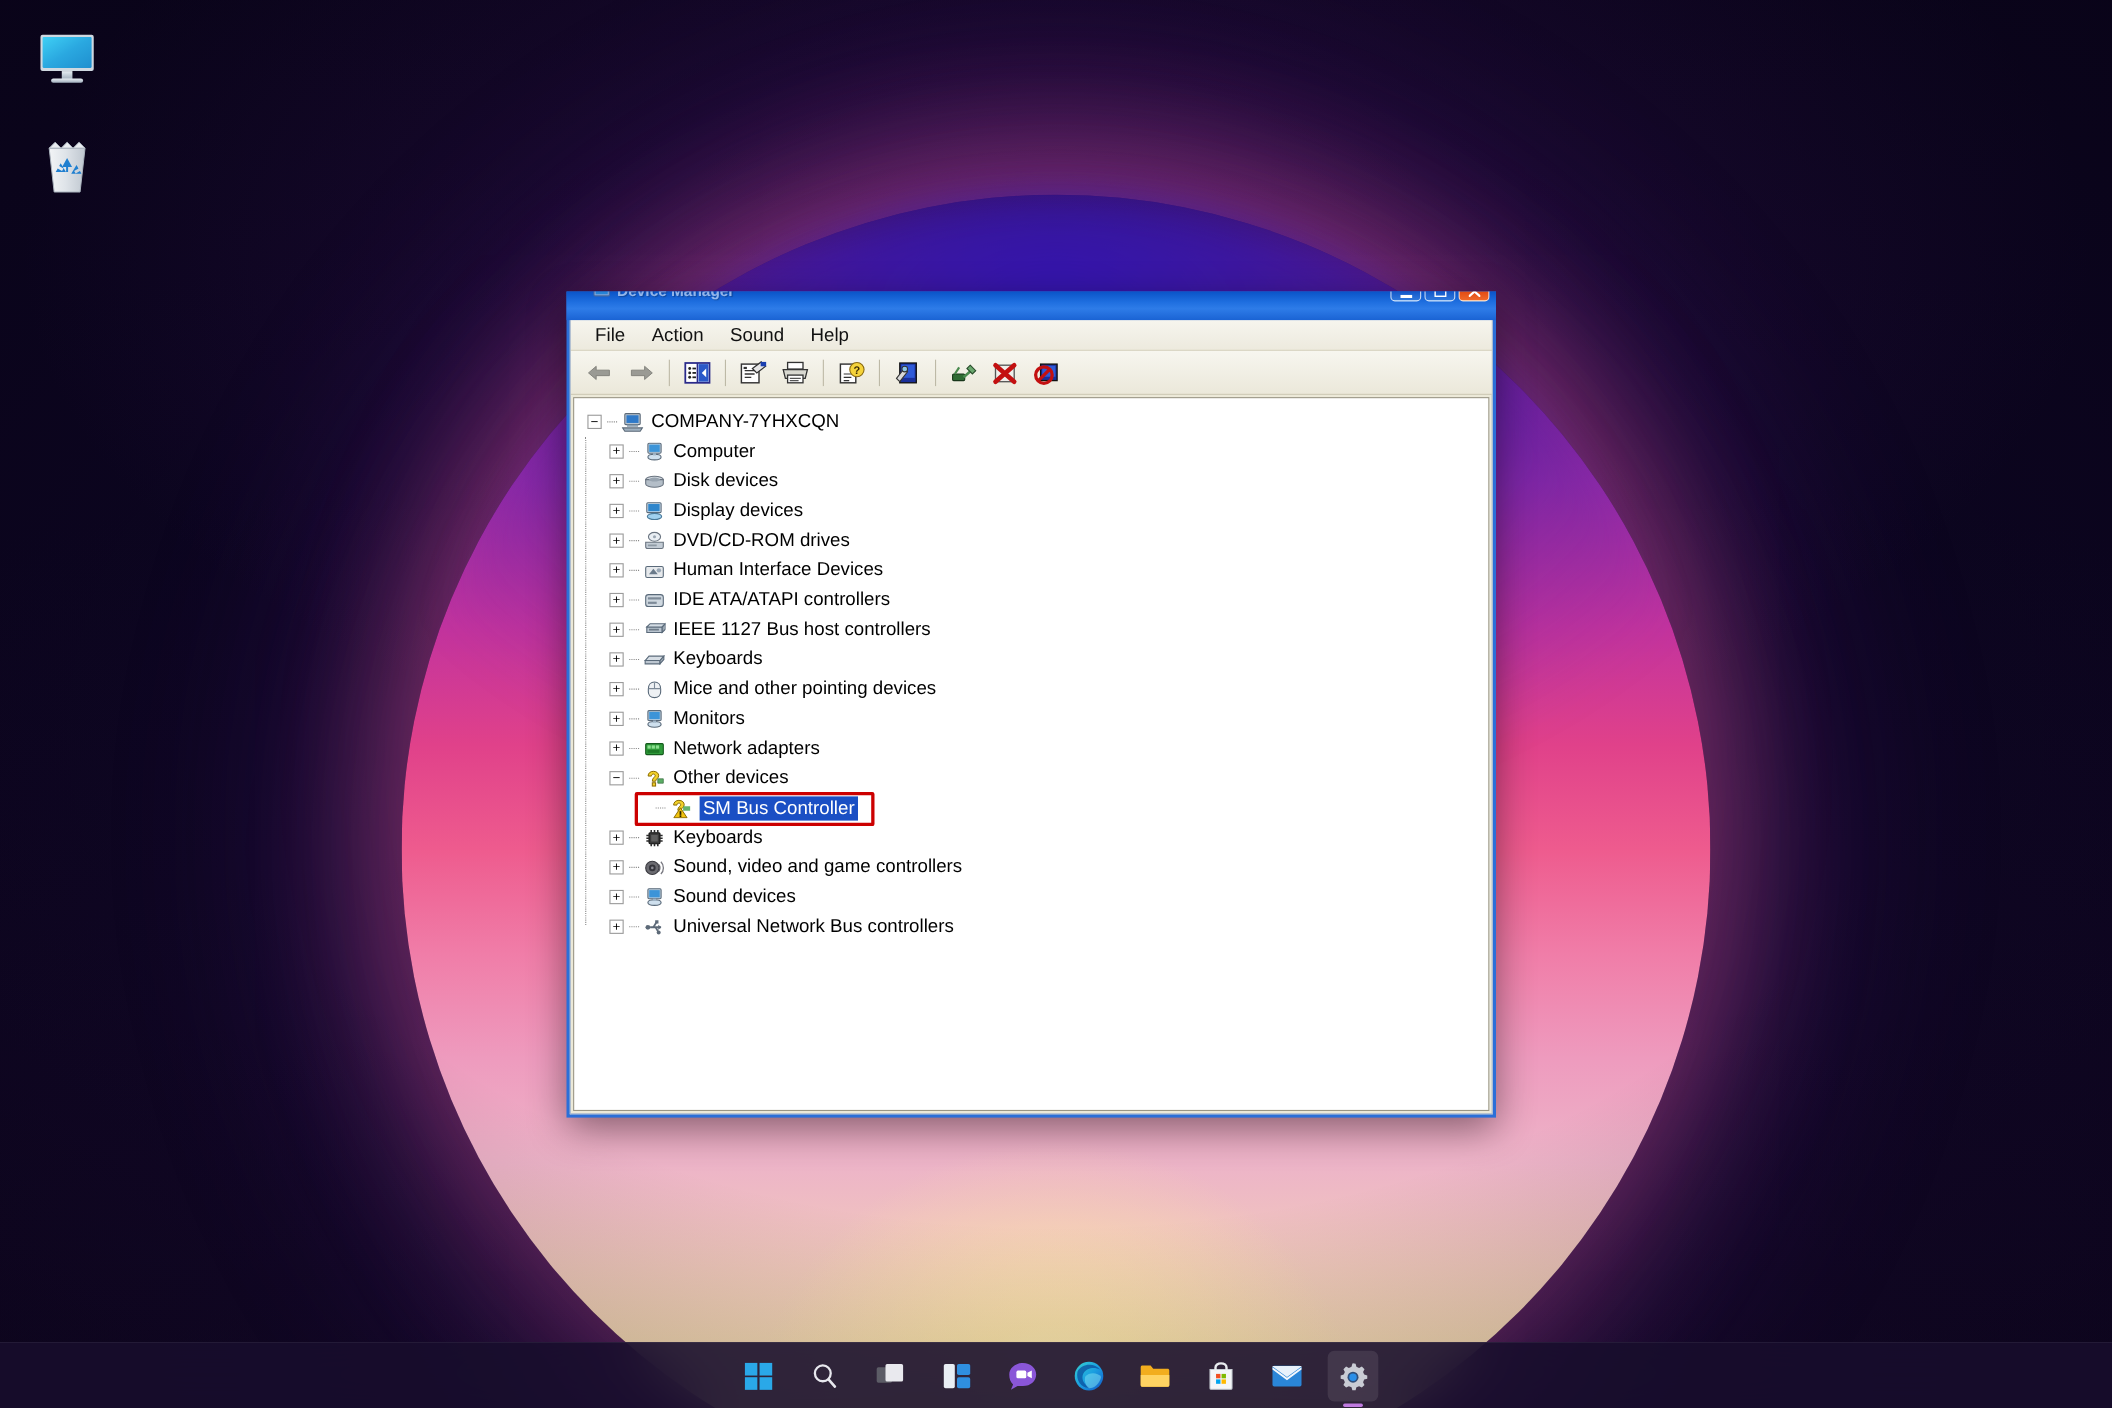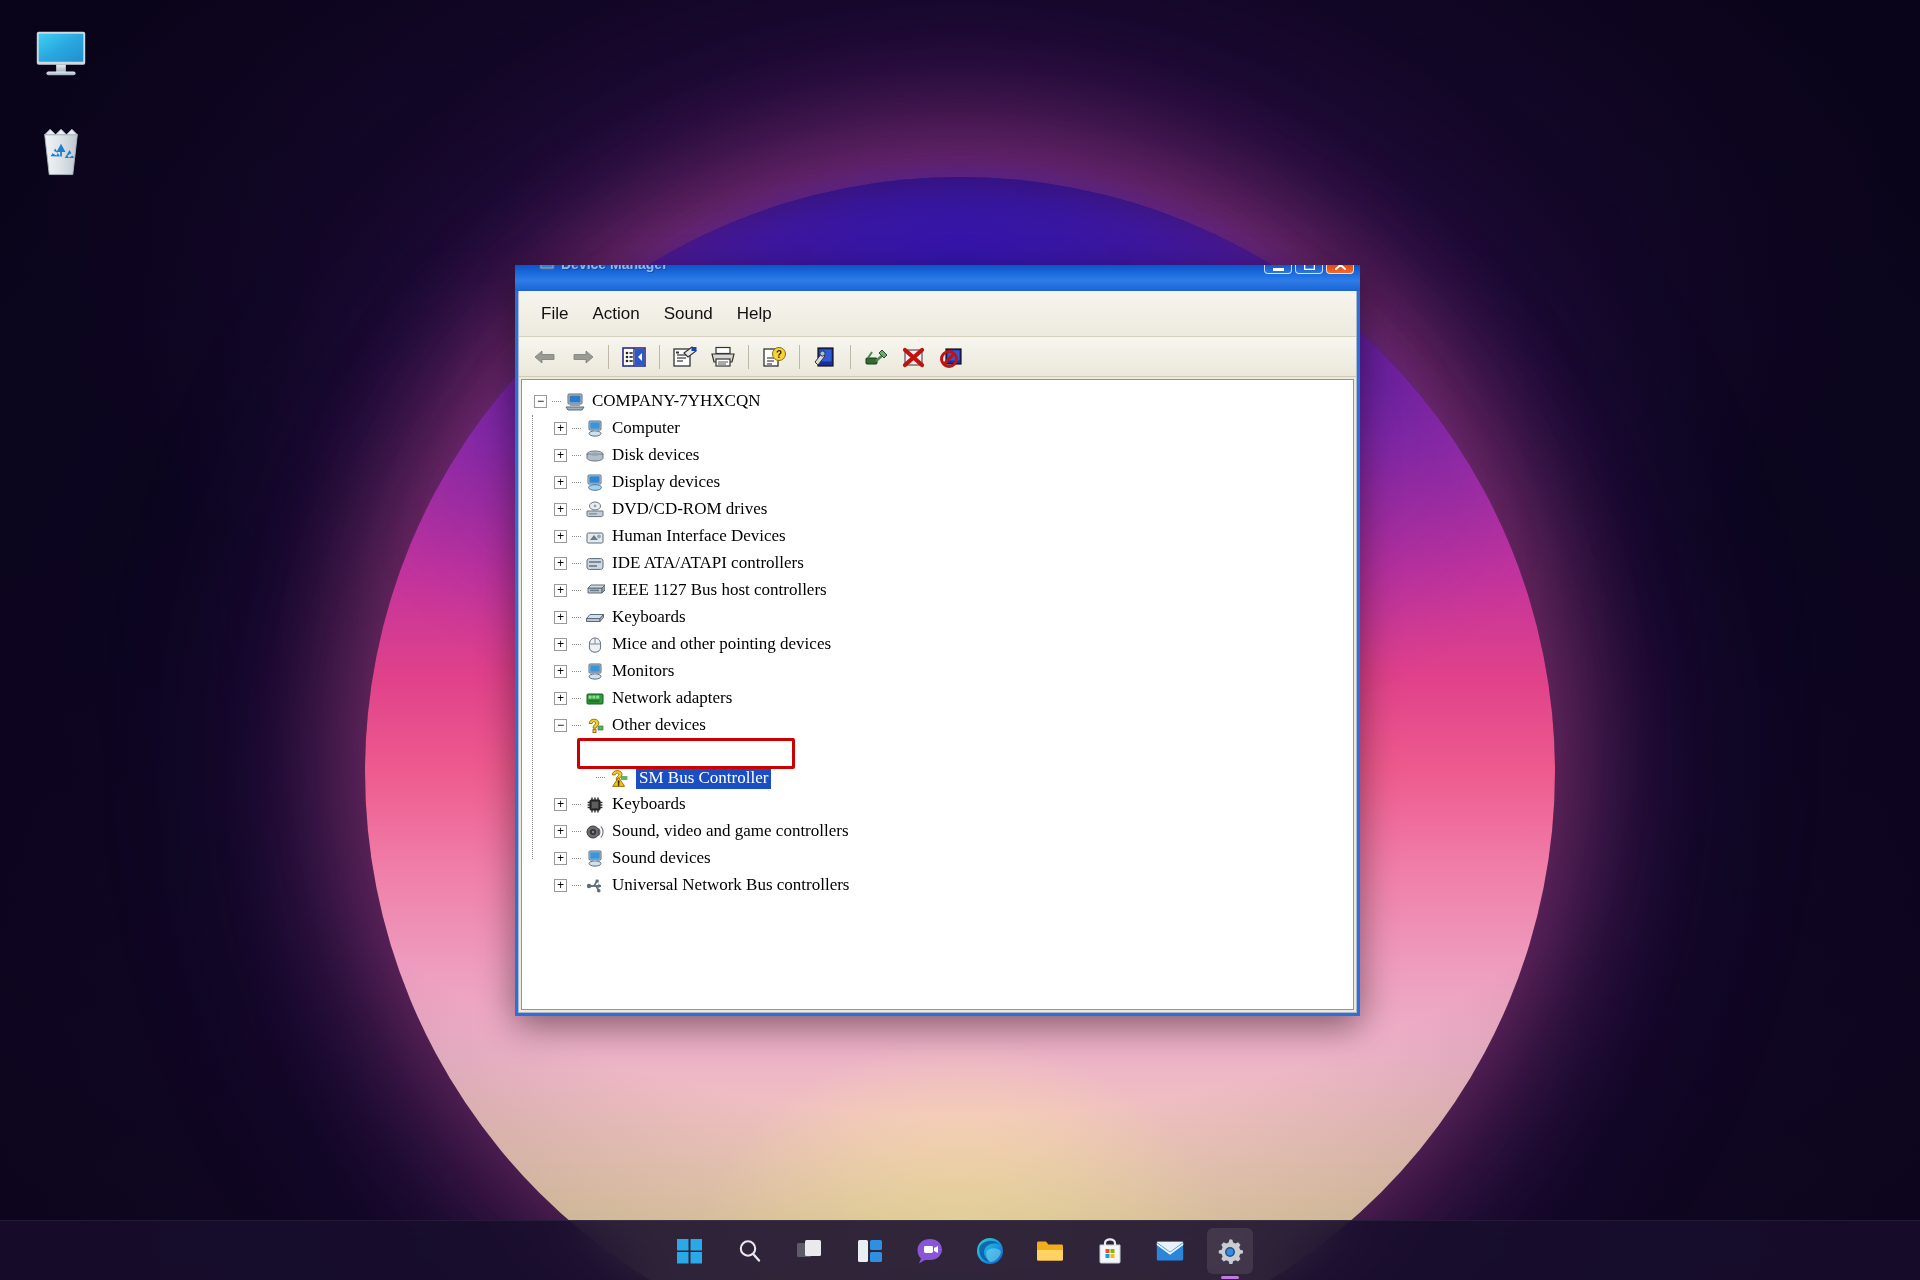--- a/index.html
+++ b/index.html
@@ -203,21 +203,21 @@
     width:100%;
     height:calc(100% - 26px);
     display:flex; flex-direction:column;
     border-left:1px solid #a8b8d0;
     border-right:1px solid #a8b8d0;
     border-bottom:1px solid #a8b8d0;
   }
 
   
   #dm-menubar{
-    height:46px;
+    height:28px;
     background:linear-gradient(180deg,#f6f5ee 0%, #edeade 100%);
     display:flex; align-items:center;
     padding-left:10px;
     border-bottom:1px solid #d6d2bf;
   }
   .menu-item{
     padding:4px 12px; font-size:17px; color:#111; cursor:pointer;
     font-family:"Liberation Sans", sans-serif;
   }
 
@@ -277,21 +277,21 @@
     background:#1a4fc4; color:#fff;
     padding:1px 3px 2px 3px;
   }
   #sel-box{
     position:absolute;
     border:3px solid #cc0000;
     border-radius:2px;
     pointer-events:none;
   }
 
-  .lbl{ padding-bottom:1px;font-family:Liberation Serif, serif; }
+  .lbl{ padding-bottom:1px; }
 </style>
 </head>
 <body>
 
 <div id="wallpaper">
   <div id="bloom-scatter"></div>
   <div id="bloom-halo"></div>
   <div id="bloom-halo2"></div>
   <div id="bloom"></div>
   <div id="bloom-inner"></div>
@@ -647,21 +647,21 @@
             <div class="dotline"></div>
             <div class="node-icon">
               <svg width="20" height="18" viewBox="0 0 20 18">
                 <path d="M9 2.2 C12 2.2 13.8 4 13.8 6.2 C13.8 8.6 11 9.2 11 11.2 L8 11.2 C8 8 10.6 7.6 10.6 6.2 C10.6 5.2 9.9 4.7 9 4.7 C8 4.7 7.2 5.4 7.2 6.5 L4.2 6.5 C4.2 3.9 6.2 2.2 9 2.2 Z" fill="#f2d12a" stroke="#8a6a00" stroke-width="0.9"></path>
                 <rect x="8" y="12.6" width="3" height="3" fill="#f2d12a" stroke="#8a6a00" stroke-width="0.9"></rect>
                 <path d="M13 9 L18 9 L18 13 L13 13 Z" fill="#3fa04a" opacity="0.85" stroke="#1d5a24" stroke-width="0.7"></path>
               </svg>
             </div>
             <span class="lbl">Other devices</span>
           </div>
-          <div class="trow" id="trow-12" style="padding-left:46px;margin-top:25px;">
+          <div class="trow" id="trow-12" style="padding-left:46px;">
             <div style="width:13px;height:13px;flex:none;margin-right:5px;"></div>
             <div class="dotline"></div>
             <div class="node-icon">
               <svg width="20" height="18" viewBox="0 0 20 18">
                 <path d="M8.2 1.6 C11.2 1.6 13 3.4 13 5.6 C13 8 10.2 8.6 10.2 10.6 L7.2 10.6 C7.2 7.4 9.8 7 9.8 5.6 C9.8 4.6 9.1 4.1 8.2 4.1 C7.2 4.1 6.4 4.8 6.4 5.9 L3.4 5.9 C3.4 3.3 5.4 1.6 8.2 1.6 Z" fill="#f2d12a" stroke="#8a6a00" stroke-width="0.9"></path>
                 <path d="M12 7 L18.4 7 L18.4 11 L12 11 Z" fill="#3fa04a" opacity="0.8"></path>
                 <path d="M9.6 8.4 L15.6 17.4 L3.6 17.4 Z" fill="#f2c40f" stroke="#8a6a00" stroke-width="0.9"></path>
                 <rect x="8.8" y="11.4" width="1.6" height="3.4" fill="#2a2200"></rect>
                 <rect x="8.8" y="15.2" width="1.6" height="1.5" fill="#2a2200"></rect>
               </svg>

